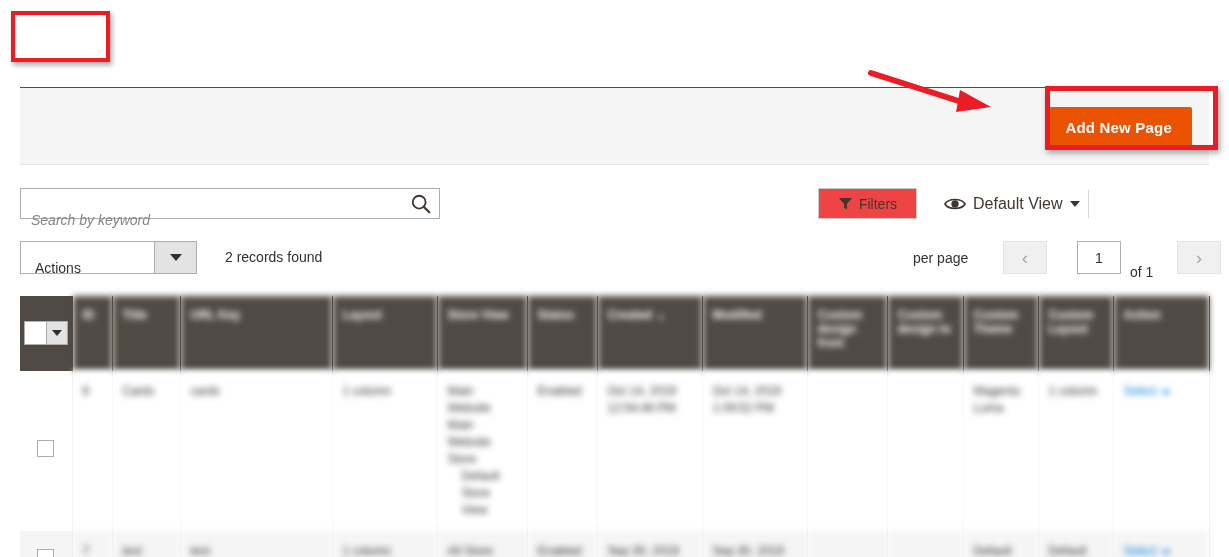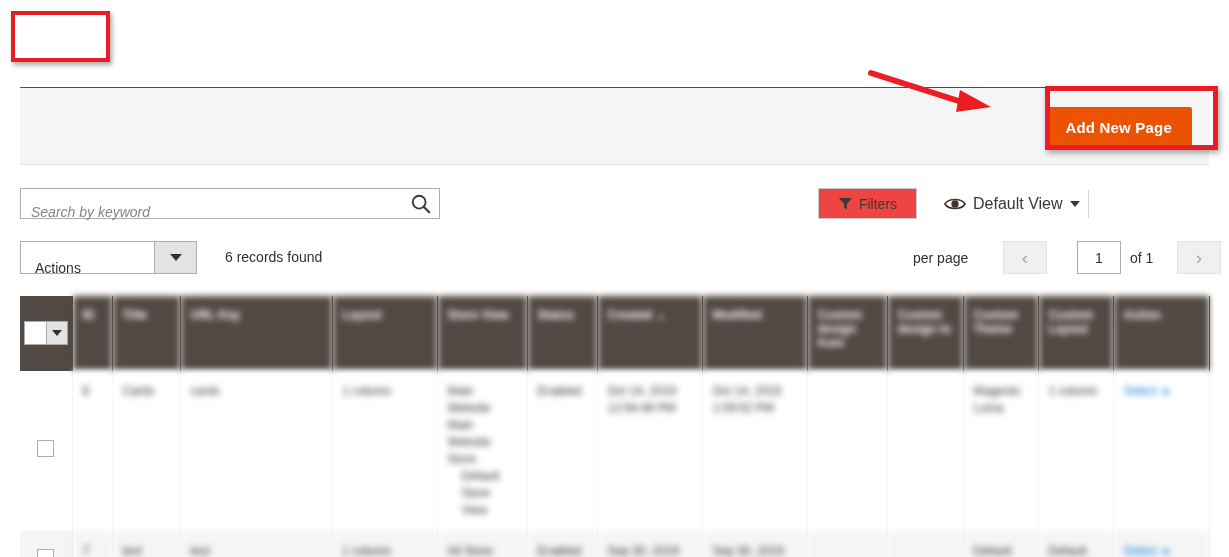--- a/index.html
+++ b/index.html
@@ -53,21 +53,21 @@
   }
   .anno-arrow { position: absolute; left: 860px; top: 62px; pointer-events: none; }
 
   
   .search-box {
     position: absolute; left: 20px; top: 188px;
     width: 420px; height: 31px;
     border: 1px solid #adadad; background: #fff;
   }
   .search-box input {
-    position: absolute; left: 0; top: 8px;
+    position: absolute; left: 0; top: 16px;
     width: 380px; height: 29px;
     border: 0; outline: 0; background: transparent;
     padding: 0 10px; font-size: 14px; color: #303030;
     font-family: "Liberation Sans", sans-serif;
   }
   .search-box input::placeholder { color: #858585; font-style: italic; }
   .search-ico {
     position: absolute; right: 7px; top: 4px;
     width: 22px; height: 22px; cursor: pointer;
   }
@@ -146,21 +146,21 @@
   #pg-prev { left: 1003px; }
   #pg-next { left: 1177px; }
   .pg-input {
     position: absolute; left: 1077px; top: 241px;
     width: 44px; height: 33px;
     border: 1px solid #adadad; background: #fff;
     text-align: center; font-size: 14px; color: #303030;
     font-family: "Liberation Sans", sans-serif; outline: none;
   }
   .pg-of {
-    position: absolute; left: 1130px; top: 250px;
+    position: absolute; left: 1130px; top: 264px;
     font-size: 14px; color: #303030;
   }
 
   
   .grid { position: absolute; left: 20px; top: 296px; width: 1189px; }
   table.grid-tbl { border-collapse: collapse; width: 1189px; table-layout: fixed; }
 
   thead th {
     background: #514943; color: #ffffff;
     font-size: 12px; font-weight: 600; text-align: left;
@@ -265,21 +265,21 @@
 
   <div class="tool-sep"></div>
 
 
   <div class="actions-select">
     <span class="lbl">Actions</span>
     <span class="arrowbox">
         <i class="tri-dn"></i>
       </span>
   </div>
-  <div class="records-found">6 records found</div>
+  <div class="records-found">2 records found</div>
 
   <div class="perpage-label">per page</div>
   <div class="pg-btn" id="pg-prev">‹</div>
   <input class="pg-input" value="1" style="">
   <div class="pg-of">of 1</div>
   <div class="pg-btn" id="pg-next">›</div>
 
   <div class="grid">
     <table class="grid-tbl">
       <colgroup>

